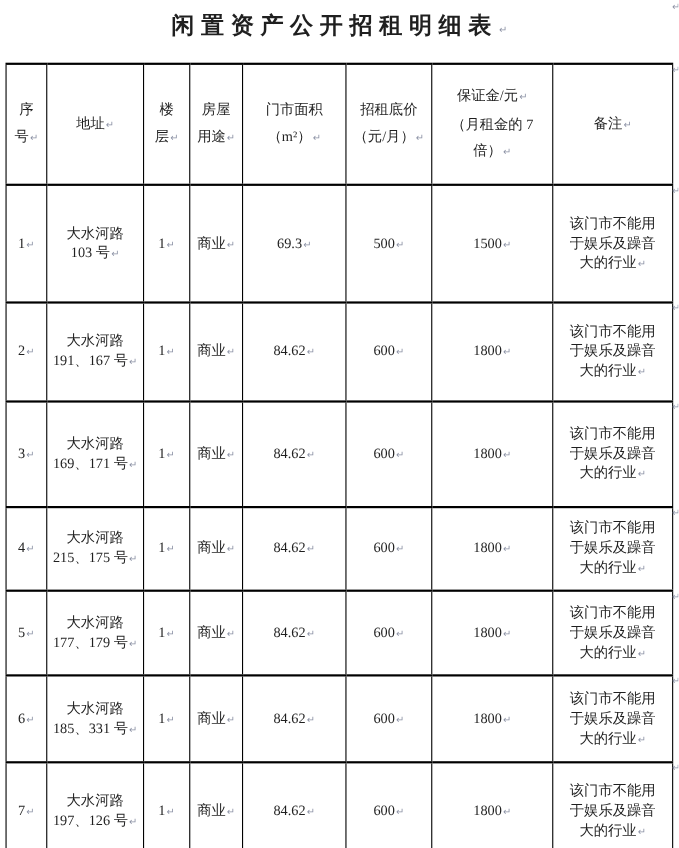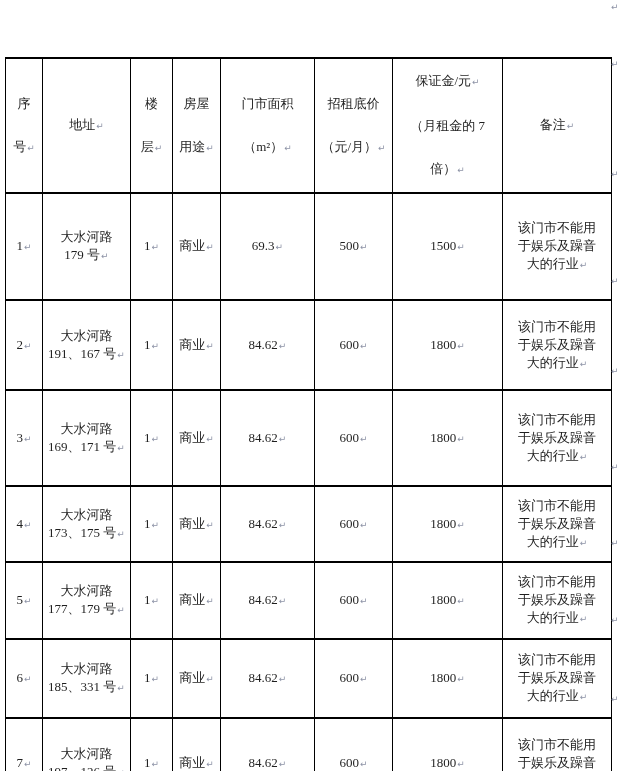--- a/index.html
+++ b/index.html
@@ -19,29 +19,30 @@
   table.rental{
     position:absolute;left:5px;top:57px;width:606px;
     border-collapse:collapse;table-layout:fixed;
     font-size:13px;
   }
   table.rental td{
     border-left:1px solid #000;border-right:1px solid #000;
     border-top:2px solid #000;border-bottom:2px solid #000;
     text-align:center;vertical-align:middle;padding:0 1px;overflow:hidden;
   }
-  td.hd{line-height:43px;margin-left:27px;}
+  td.hd{line-height:24px;margin-left:27px;}
   td.bd{line-height:18px;}
   .ln{display:block;}
 </style>
 </head>
 <body>
 
 <div class="page">
 
+  <div class="doc-title"><span>闲置资产公开招租明细表</span><span class="pm">↵</span></div>
 
   <table class="rental">
     <colgroup>
       <col style="width:37px">
         <col style="width:88px">
         <col style="width:42px">
         <col style="width:48px">
       <col style="width:94px">
         <col style="width:78px">
         <col style="width:110px">
@@ -76,21 +77,21 @@
         <span class="ln">（月租金的 7</span>
         <span class="ln"><span>倍）</span><span class="pm">↵</span></span>
       </td>
       <td class="hd"><span>备注</span><span class="pm">↵</span></td>
     </tr>
 
     <tr style="height:107px">
       <td class="bd"><span>1</span><span class="pm">↵</span></td>
       <td class="bd">
         <span class="ln">大水河路</span>
-        <span class="ln"><span>179 号</span><span class="pm">↵</span></span>
+        <span class="ln"><span>103 号</span><span class="pm">↵</span></span>
       </td>
       <td class="bd"><span>1</span><span class="pm">↵</span></td>
       <td class="bd"><span>商业</span><span class="pm">↵</span></td>
       <td class="bd"><span>69.3</span><span class="pm">↵</span></td>
       <td class="bd"><span>500</span><span class="pm">↵</span></td>
       <td class="bd"><span>1500</span><span class="pm">↵</span></td>
       <td class="bd">
         <span class="ln">该门市不能用</span>
         <span class="ln">于娱乐及躁音</span>
         <span class="ln"><span>大的行业</span><span class="pm">↵</span></span>
@@ -130,21 +131,21 @@
         <span class="ln">该门市不能用</span>
         <span class="ln">于娱乐及躁音</span>
         <span class="ln"><span>大的行业</span><span class="pm">↵</span></span>
       </td>
     </tr>
 
     <tr style="height:76px">
       <td class="bd"><span>4</span><span class="pm">↵</span></td>
       <td class="bd">
         <span class="ln">大水河路</span>
-        <span class="ln"><span>173、175 号</span><span class="pm">↵</span></span>
+        <span class="ln"><span>215、175 号</span><span class="pm">↵</span></span>
       </td>
       <td class="bd"><span>1</span><span class="pm">↵</span></td>
       <td class="bd"><span>商业</span><span class="pm">↵</span></td>
       <td class="bd"><span>84.62</span><span class="pm">↵</span></td>
       <td class="bd"><span>600</span><span class="pm">↵</span></td>
       <td class="bd"><span>1800</span><span class="pm">↵</span></td>
       <td class="bd">
         <span class="ln">该门市不能用</span>
         <span class="ln">于娱乐及躁音</span>
         <span class="ln"><span>大的行业</span><span class="pm">↵</span></span>

